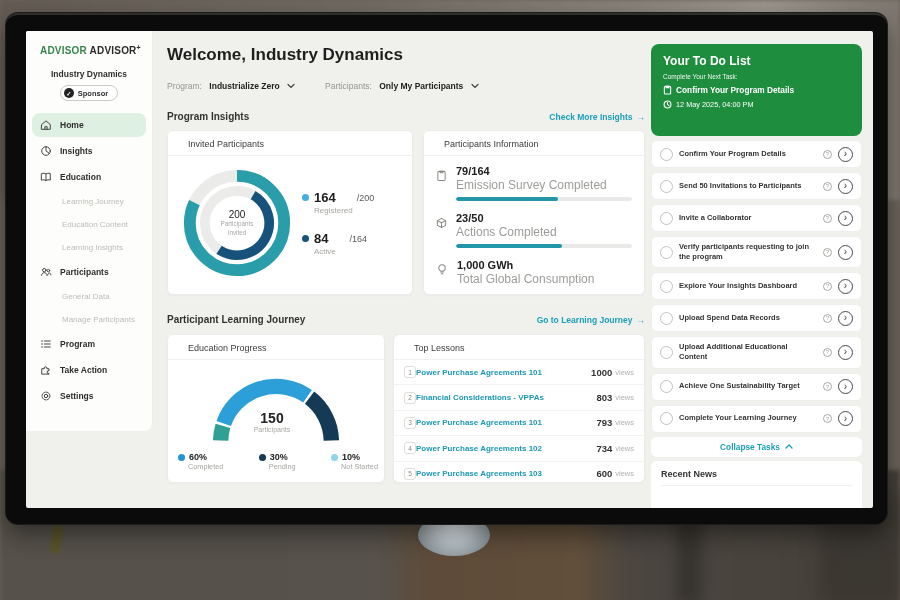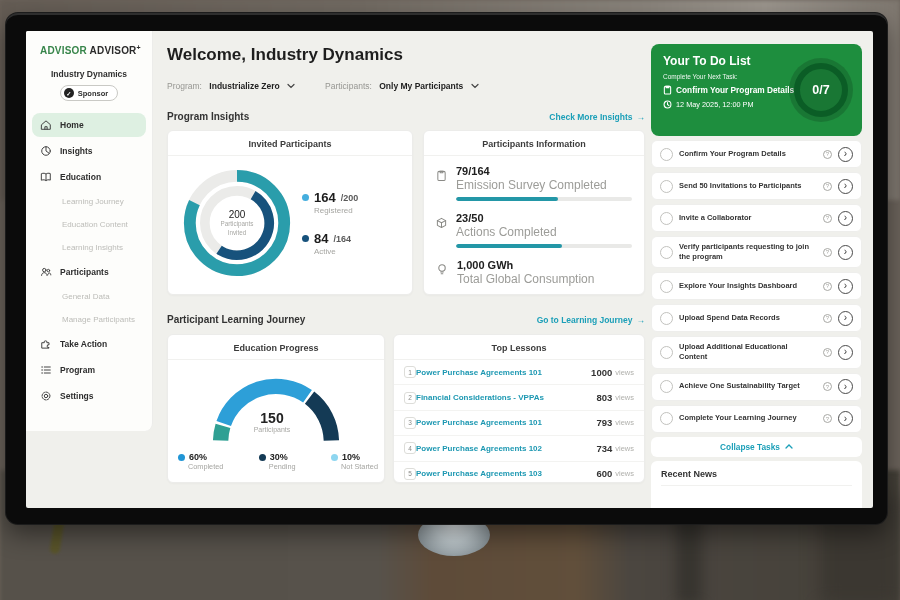--- a/index.html
+++ b/index.html
@@ -48,34 +48,34 @@
   .flabel { color:#969692; } .fvalue { color:#222; font-weight:bold; margin-left:5px; }
   .chev-down { margin-left:5px; }
   .sec { position:absolute; left:0; width:100%; display:flex; justify-content:space-between; align-items:center; }
   .sec1 { top:80px; } .sec2 { top:283px; }
   .sec-title { font-size:10px; font-weight:bold; color:#333; }
   .sec-link { font-size:8.5px; font-weight:bold; color:#1b9fb8; cursor:pointer; }
   .sec-link .arr { margin-left:4px; }
   .cards1 { position:absolute; left:0; top:99px; width:100%; height:165px; display:flex; gap:10px; }
   .cards2 { position:absolute; left:0; top:303px; width:100%; height:149px; display:flex; gap:8px; }
   .card { background:#fff; border:1px solid #ececea; border-radius:6px; box-shadow:0 1px 2px rgba(0,0,0,.03); overflow:hidden; }
-  .card-h { padding:8px 20px 6px; font-size:9px; font-weight:bold; color:#3c3c3c; border-bottom:1px solid #f1f1ef;text-align:center; }
+  .card-h { padding:8px 20px 6px; font-size:9px; font-weight:normal; color:#3c3c3c; border-bottom:1px solid #f1f1ef; }
 
   
   .card-invited { width:246px; }
   .invited-body { display:flex; align-items:center; gap:6px; padding:8px 4px 8px 10px; }
   .donut-wrap { position:relative; width:118px; height:118px; }
   .donut-center { position:absolute; inset:0; display:flex; flex-direction:column; align-items:center; justify-content:center; }
   .dc-val { font-size:10px; font-weight:normal; color:#222; }
   .dc-lab { font-size:6.3px; color:#a8a8a4; line-height:1.3; }
   .dlegend { display:flex; flex-direction:column; gap:16px; }
   .dl-top { display:flex; align-items:center; gap:5px; }
   .dot { width:7px; height:7px; border-radius:50%; flex:0 0 auto; }
   .dl-val { font-size:13px; font-weight:bold; color:#1d1d1d; }
-  .dl-tot { font-size:9px; font-weight:bold; color:#5a5a5a; }
+  .dl-tot { font-size:9px; font-weight:normal; color:#5a5a5a;margin-left:16px; }
   .dl-lab { font-size:8px; color:#a5a5a1; margin-left:12px; margin-top:1px; }
 
   
   .card-stats { flex:1; }
   .stats-body { padding:9px 12px; }
   .stat { display:flex; gap:9px; margin-bottom:11px; }
   .stat:last-child { margin-bottom:0; }
   .stat svg { margin-top:4px; stroke:#8a8a86; fill:none; stroke-width:1.1; stroke-linecap:round; stroke-linejoin:round; }
   .st-val { font-size:11px; font-weight:bold; color:#202020; }
   .st-lab { font-size:12px; color:#9c9c98; margin-top:1px; }
@@ -192,30 +192,30 @@
         <span>Participants</span>
       </div>
       <div class="nav-item sub">
         <span>General Data</span>
       </div>
       <div class="nav-item sub">
         <span>Manage Participants</span>
       </div>
       <div class="nav-item">
         <svg width="12" height="12" viewBox="0 0 14 14">
-              <path d="M2.5 5.5 H5 A1.6 1.6 0 1 1 8 5.5 H10.5 V8 A1.6 1.6 0 1 0 10.5 11 V11.8 H2.5 Z"></path>
-            </svg>
-        <span>Take Action</span>
-      </div>
-      <div class="nav-item">
-        <svg width="12" height="12" viewBox="0 0 14 14">
               <path d="M5 3.5 H12 M5 7 H12 M5 10.5 H12"></path>
               <path d="M2 3.5 H3 M2 7 H3 M2 10.5 H3"></path>
             </svg>
         <span>Program</span>
+      </div>
+      <div class="nav-item">
+        <svg width="12" height="12" viewBox="0 0 14 14">
+              <path d="M2.5 5.5 H5 A1.6 1.6 0 1 1 8 5.5 H10.5 V8 A1.6 1.6 0 1 0 10.5 11 V11.8 H2.5 Z"></path>
+            </svg>
+        <span>Take Action</span>
       </div>
       <div class="nav-item">
         <svg width="12" height="12" viewBox="0 0 14 14">
               <circle cx="7" cy="7" r="2"></circle>
               <circle cx="7" cy="7" r="4.6" stroke-dasharray="2.2 1.4"></circle>
             </svg>
         <span>Settings</span>
       </div>
     </div>
   </div>
@@ -421,26 +421,21 @@
               <rect x="1.5" y="1.5" width="7" height="8.5" rx="1.2"></rect>
               <path d="M3.5 1.5 h3 v1.4 h-3 z"></path>
             </svg>
         <span>Confirm Your Program Details</span>
       </div>
       <div class="gc-due">
         <svg width="9" height="9" viewBox="0 0 10 10">
               <circle cx="5" cy="5" r="3.8"></circle>
               <path d="M5 2.8 V5 L6.6 6.2"></path>
             </svg>
-        <span>12 May 2025, 12:00 PM</span>
-      </div>
-      <div class="ring-outer">
-        <div class="ring">
-              <span>0/7</span>
-            </div>
+        <span>12 May 2025, 04:00 PM</span>
       </div>
     </div>
 
     <div class="todo-row">
       <span class="chk"></span>
       <span class="todo-label">Confirm Your Program Details</span>
       <span class="qmark">?</span>
       <span class="chev-circle">›</span>
     </div>
     <div class="todo-row">

